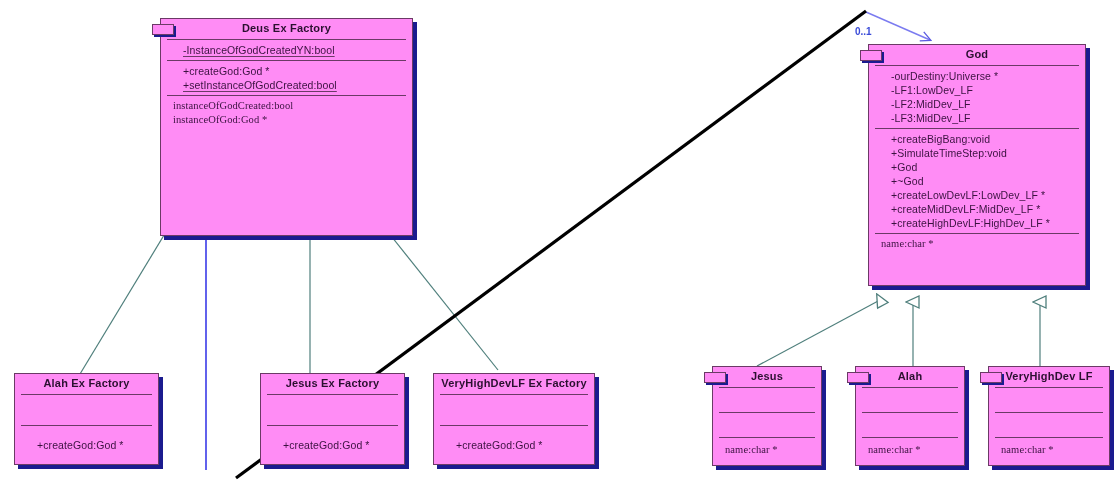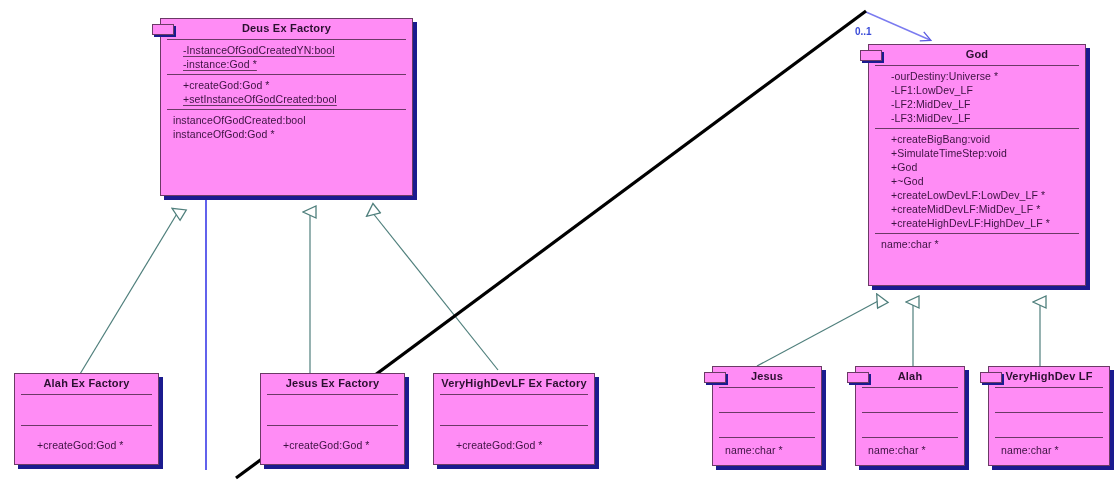--- a/index.html
+++ b/index.html
@@ -53,21 +53,21 @@
     line-height:14px;
     padding:0 4px 0 22px;
     white-space:nowrap;
     letter-spacing:.1px;
   }
   .uml .row.u{
     text-decoration:underline;
     text-decoration-color:#6b3a66;
     text-underline-offset:2px;
   }
-  .uml .row.pad{padding-left:12px;}
+  .uml .row.pad{padding-left:12px;font-family:Liberation Serif, serif;}
 
   .mult{
     position:absolute;
     font-size:10px;
     font-weight:bold;
     color:#3a4bd8;
     z-index:8;
     font-family:"Liberation Sans",sans-serif;
   }
 </style>
@@ -111,27 +111,26 @@
       <line x1="866" y1="12" x2="930" y2="40" stroke="#7b7bf0" stroke-width="1.4" marker-end="url(#openarrow)"></line>
     </g>
 
     <g>
       <line x1="236" y1="478" x2="866" y2="11" stroke="#000000" stroke-width="3.2"></line>
     </g>
   </svg>
 
   <div class="mult" style="left:855px;top:26px;">0..1</div>
 
-  <div class="uml" style="left:160px;top:18px;width:253px;height:178px;">
+  <div class="uml" style="left:160px;top:18px;width:253px;height:218px;">
     <div class="tab"></div>
     <div class="title">Deus Ex Factory</div>
     <div class="sep"></div>
     <div class="compartment">
       <div class="row u">-InstanceOfGodCreatedYN:bool</div>
-      <div class="row u">-instance:God *</div>
     </div>
     <div class="sep"></div>
     <div class="compartment">
       <div class="row">+createGod:God *</div>
       <div class="row u">+setInstanceOfGodCreated:bool</div>
     </div>
     <div class="sep"></div>
     <div class="compartment">
       <div class="row pad">instanceOfGodCreated:bool</div>
       <div class="row pad">instanceOfGod:God *</div>

